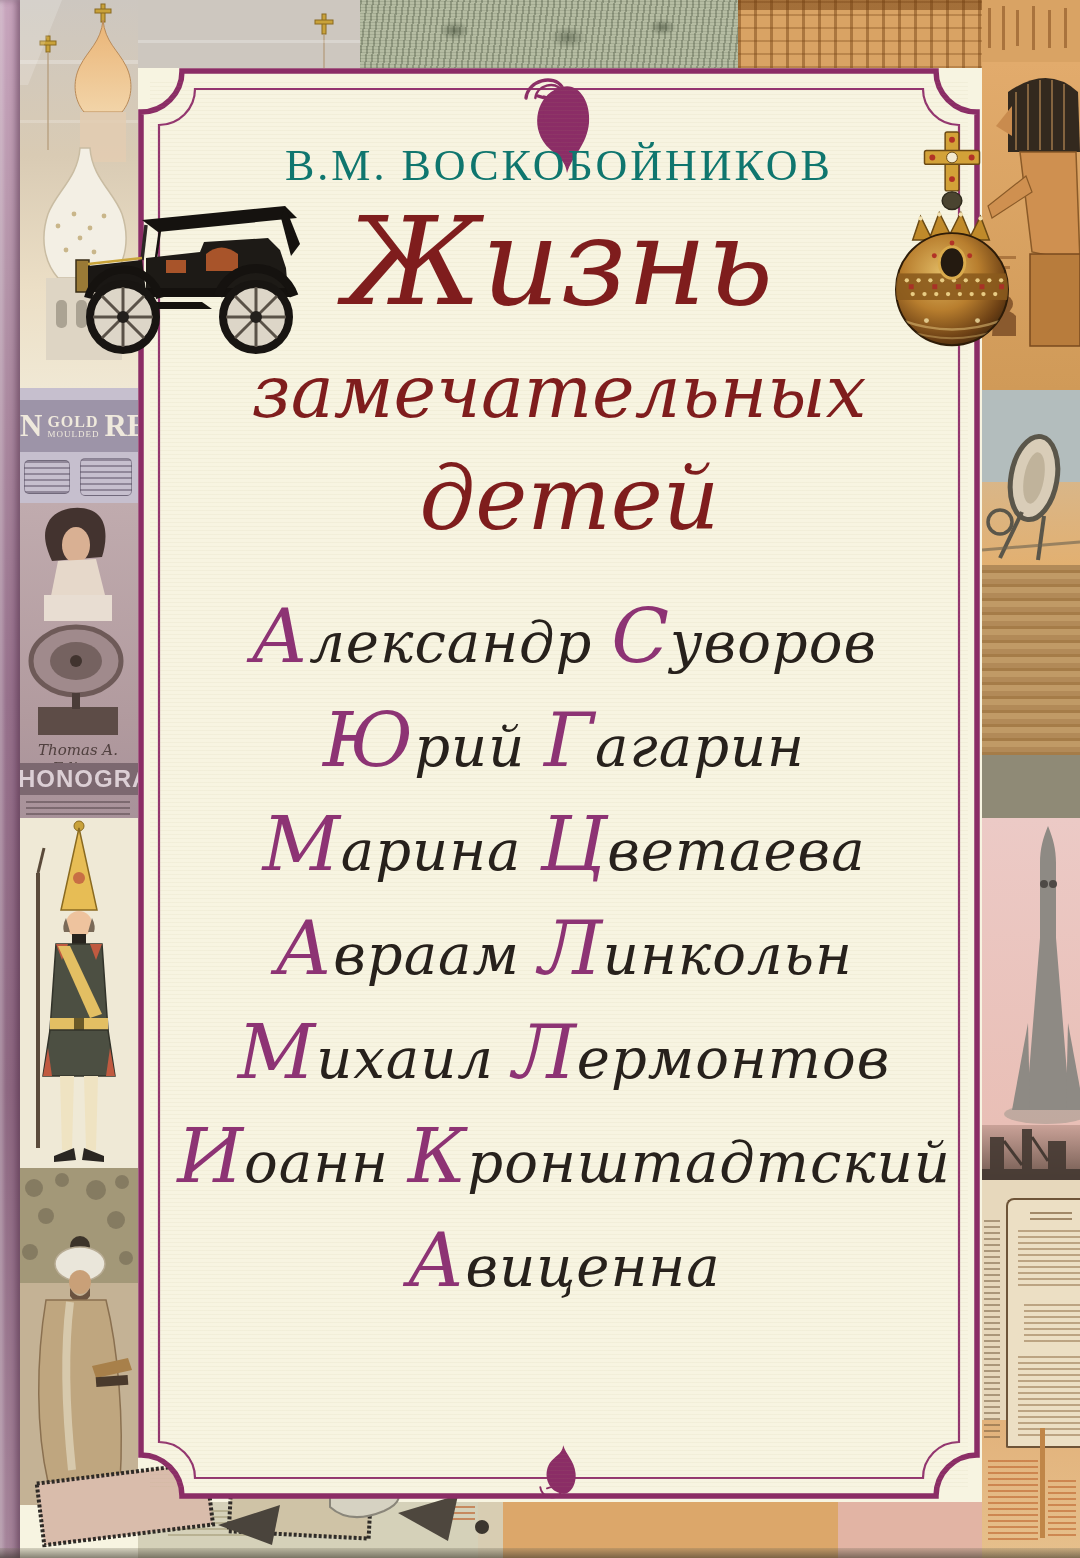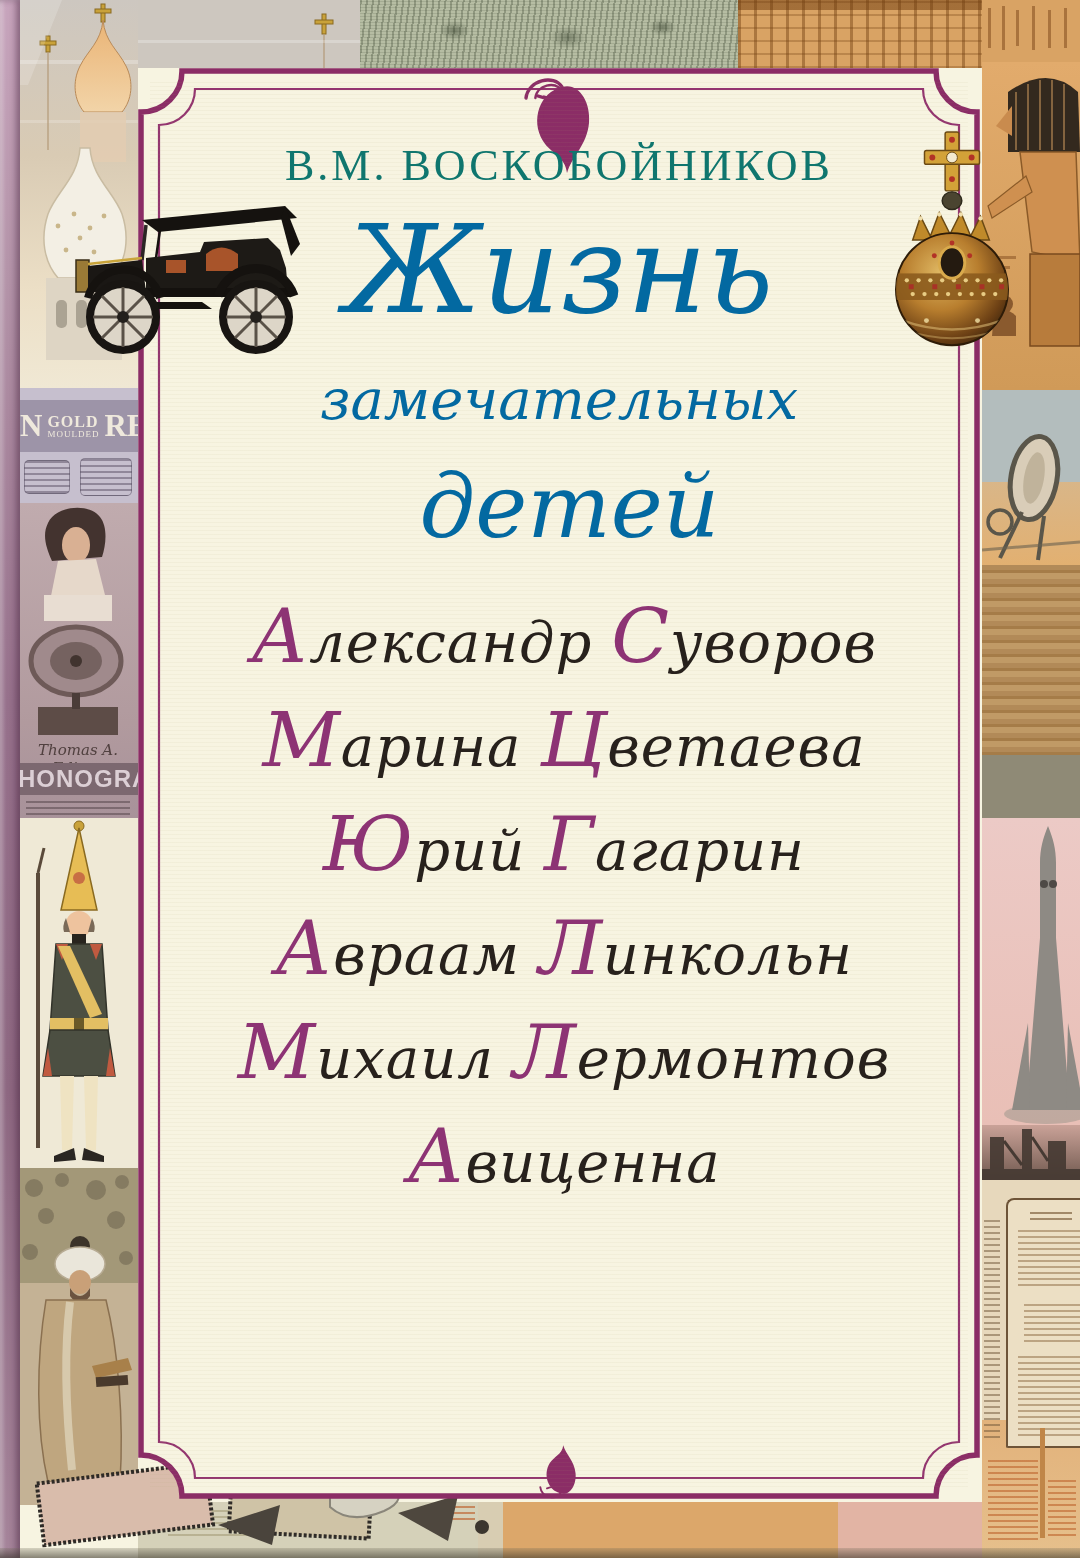--- a/index.html
+++ b/index.html
@@ -17,23 +17,23 @@
   
   .frame-svg{position:absolute;left:138px;top:68px;width:842px;height:1431px;z-index:2;}
   .panel-texture{position:absolute;left:150px;top:80px;width:818px;height:1407px;z-index:3;pointer-events:none;
          background:repeating-linear-gradient(0deg,rgba(170,160,110,.07) 0 1px,transparent 1px 4px);}
 
   
   .textlayer{position:absolute;left:138px;top:68px;width:842px;height:1431px;z-index:4;text-align:center;}
   .author{position:absolute;top:72px;left:0;width:100%;font-family:"Liberation Serif",serif;
           font-size:44px;letter-spacing:3px;color:#0f766e;}
   .script{font-family:"DejaVu Serif",serif;font-style:italic;}
-  .title{position:absolute;top:128px;left:0;width:100%;color:#0369a1;}
+  .title{position:absolute;top:120px;left:0;width:100%;color:#7f1d1d;}
   .title .t1{font-size:122px;line-height:148px;}
-  .title .t2{font-size:56px;line-height:112px;}
+  .title .t2{font-size:72px;line-height:112px;}
   .title .t3{font-size:88px;line-height:102px;margin-left:21px;}
   .names{position:absolute;top:516px;left:0;width:100%;color:#27211c;padding-left:10px;}
   .name-line{height:104px;line-height:104px;font-size:56px;letter-spacing:1px;white-space:nowrap;}
   .name-line .initial{color:#8d3374;font-size:1.35em;}
 
   
   .recbanner{position:absolute;left:0;top:12px;width:120px;height:52px;background:#9d94a8;color:#efe9dc;
              display:flex;align-items:center;gap:5px;padding-left:2px;overflow:hidden;white-space:nowrap;}
   .recbanner .big{font-size:31px;font-weight:bold;font-family:"Liberation Serif",serif;}
   .recbanner .stack{display:flex;flex-direction:column;line-height:1;}
@@ -337,24 +337,25 @@
 
   <div class="textlayer">
     <div class="author">В.М. ВОСКОБОЙНИКОВ</div>
     <div class="title script">
       <div class="t1">Жизнь</div>
       <div class="t2">замечательных</div>
       <div class="t3">детей</div>
     </div>
     <div class="names script">
         <div class="name-line"><span><span class="initial">А</span>лександр</span> <span><span class="initial">С</span>уворов</span></div>
+        <div class="name-line"><span><span class="initial">Ю</span>рий</span> <span><span class="initial">Г</span>агарин</span></div>
         <div class="name-line"><span><span class="initial">М</span>арина</span> <span><span class="initial">Ц</span>ветаева</span></div>
-        <div class="name-line"><span><span class="initial">Ю</span>рий</span> <span><span class="initial">Г</span>агарин</span></div>
         <div class="name-line"><span><span class="initial">А</span>враам</span> <span><span class="initial">Л</span>инкольн</span></div>
         <div class="name-line"><span><span class="initial">М</span>ихаил</span> <span><span class="initial">Л</span>ермонтов</span></div>
+        <div class="name-line"><span><span class="initial">И</span>оанн</span> <span><span class="initial">К</span>ронштадтский</span></div>
         <div class="name-line"><span><span class="initial">А</span>виценна</span></div>
       </div>
   </div>
 
   <svg class="overlay-img" style="left:50px;top:198px;width:270px;height:160px;" viewBox="0 0 270 160">
     <polygon points="92,22 235,8 247,20 108,34" fill="#15120f"></polygon>
     <polygon points="235,8 250,46 241,58 231,20" fill="#15120f"></polygon>
     <line x1="110" y1="32" x2="106" y2="60" stroke="#15110e" stroke-width="2.5"></line>
     <line x1="96" y1="27" x2="92" y2="62" stroke="#2b2724" stroke-width="3.5"></line>
     <rect x="26" y="62" width="13" height="32" fill="#9a7a36" stroke="#3a2e16" stroke-width="1.5"></rect>

